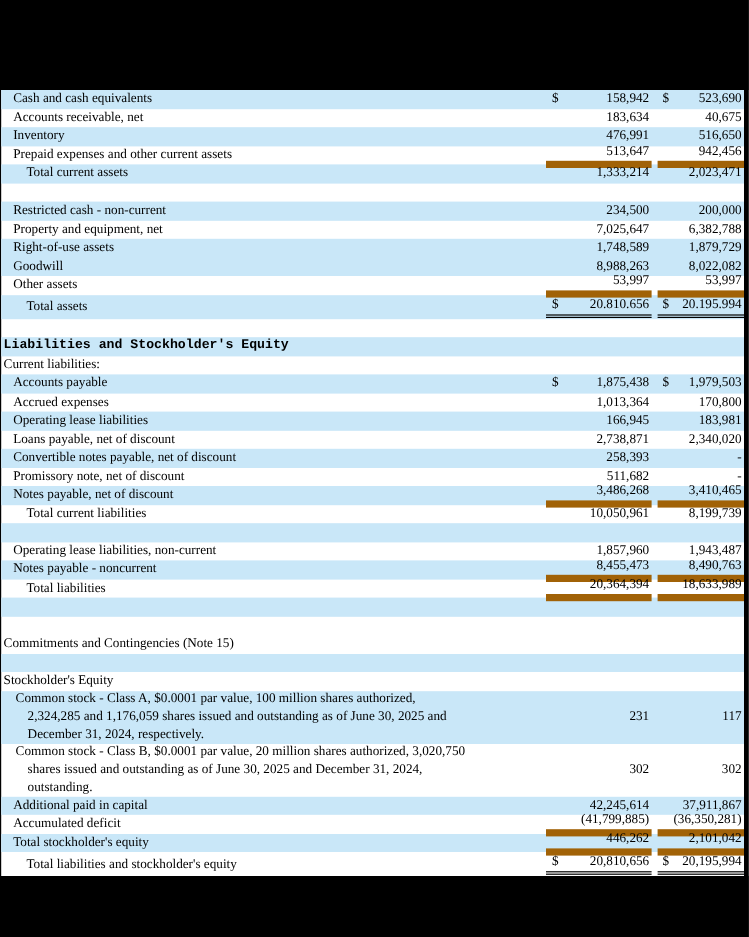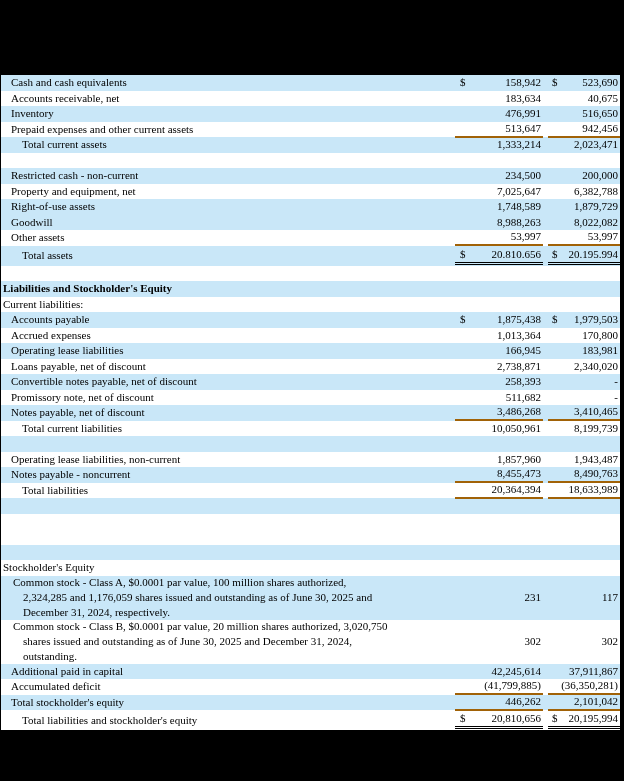--- a/index.html
+++ b/index.html
@@ -22,41 +22,41 @@
   }
   .row {
     display: flex;
     height: 15.5px;
     font-size: 11px;
     line-height: 15px;
     color: #000;
     align-items: center;
   }
   .row.shaded { background: var(--shade, #c9e7f8); }
-  .row.bold { font-weight: bold; }
+  .row.bold { font-weight: bold; font-family: Liberation Mono, monospace; }
   .row.h20 { height: 20px; }
   .row.para { height: 44px; }
   .lbl { flex: 1 1 auto; white-space: nowrap; overflow: hidden; }
   .ind0 { padding-left: 2px; }
   .ind1 { padding-left: 10px; }
   .ind2 { padding-left: 21px; }
   .pline { padding-left: 10px; line-height: 15px; }
   .pline.cont { padding-left: 20px; }
   .num {
     flex: none;
     display: flex;
     padding: 0 2px 0 5px;
   }
   .num.c1 { width: 88px; }
   .num.c2 { width: 72px; padding-left: 4px; }
   .colgap { flex: none; width: 5px; }
   .num .val { margin-left: auto; }
   .num .cur { margin-right: 2px; }
   .para .num { align-items: flex-end; padding-bottom: 1px; }
-  .u-s { border-bottom: 2px solid #a16207; }
+  .u-s { border-bottom: 6px solid #a16207; }
   .u-d { border-bottom: 3px double #000; }
 </style>
 </head>
 <body>
 
 <div class="topbar"></div>
 <div class="paper">
     <div class="row shaded">
       <div class="lbl ind1">Cash and cash equivalents</div>
       <div class="num c1">
@@ -294,20 +294,21 @@
         <span class="val">20,364,394</span>
       </div>
       <div class="colgap"></div>
       <div class="num c2 u-s">
         <span class="val">18,633,989</span>
       </div>
     </div>
     <div class="row shaded"></div>
     <div class="row"></div>
     <div class="row">
+      <div class="lbl ind0">Commitments and Contingencies (Note 15)</div>
       <div class="num c1"></div>
       <div class="colgap"></div>
       <div class="num c2"></div>
     </div>
     <div class="row shaded"></div>
     <div class="row">
       <div class="lbl ind0">Stockholder's Equity</div>
       <div class="num c1"></div>
       <div class="colgap"></div>
       <div class="num c2"></div>

